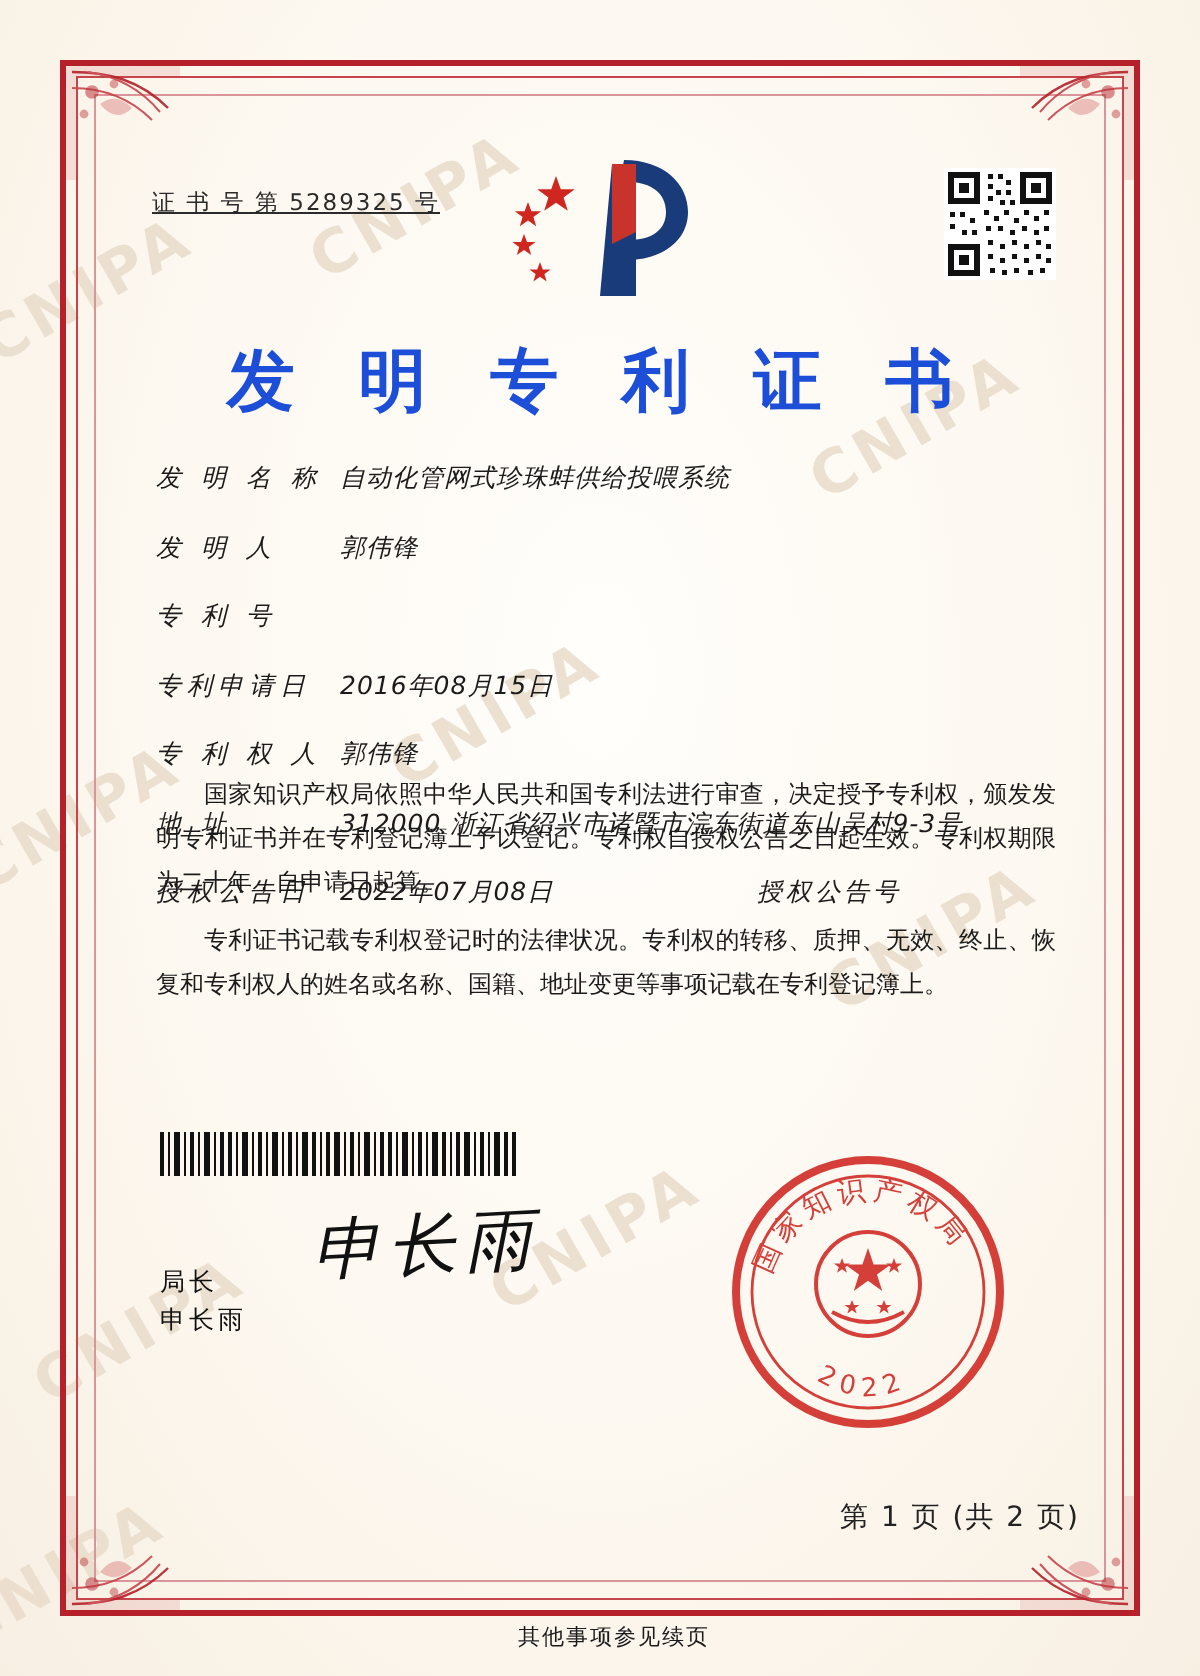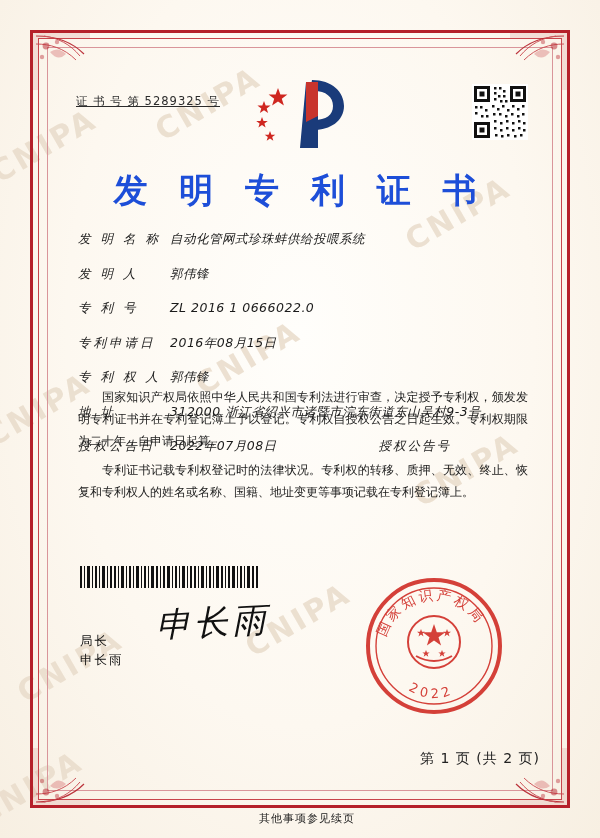--- a/index.html
+++ b/index.html
@@ -381,21 +381,20 @@
       <div class="field-row">
         <div class="field-label">发 明 名 称</div>
         <div class="field-value">自动化管网式珍珠蚌供给投喂系统</div>
       </div>
       <div class="field-row">
         <div class="field-label">发 明 人</div>
         <div class="field-value">郭伟锋</div>
       </div>
       <div class="field-row">
         <div class="field-label">专 利 号</div>
-        <div class="field-value">ZL 2016 1 0666022.0</div>
       </div>
       <div class="field-row">
         <div class="field-label">专利申请日</div>
         <div class="field-value">2016年08月15日</div>
       </div>
       <div class="field-row">
         <div class="field-label">专 利 权 人</div>
         <div class="field-value">郭伟锋</div>
       </div>
       <div class="field-row">

